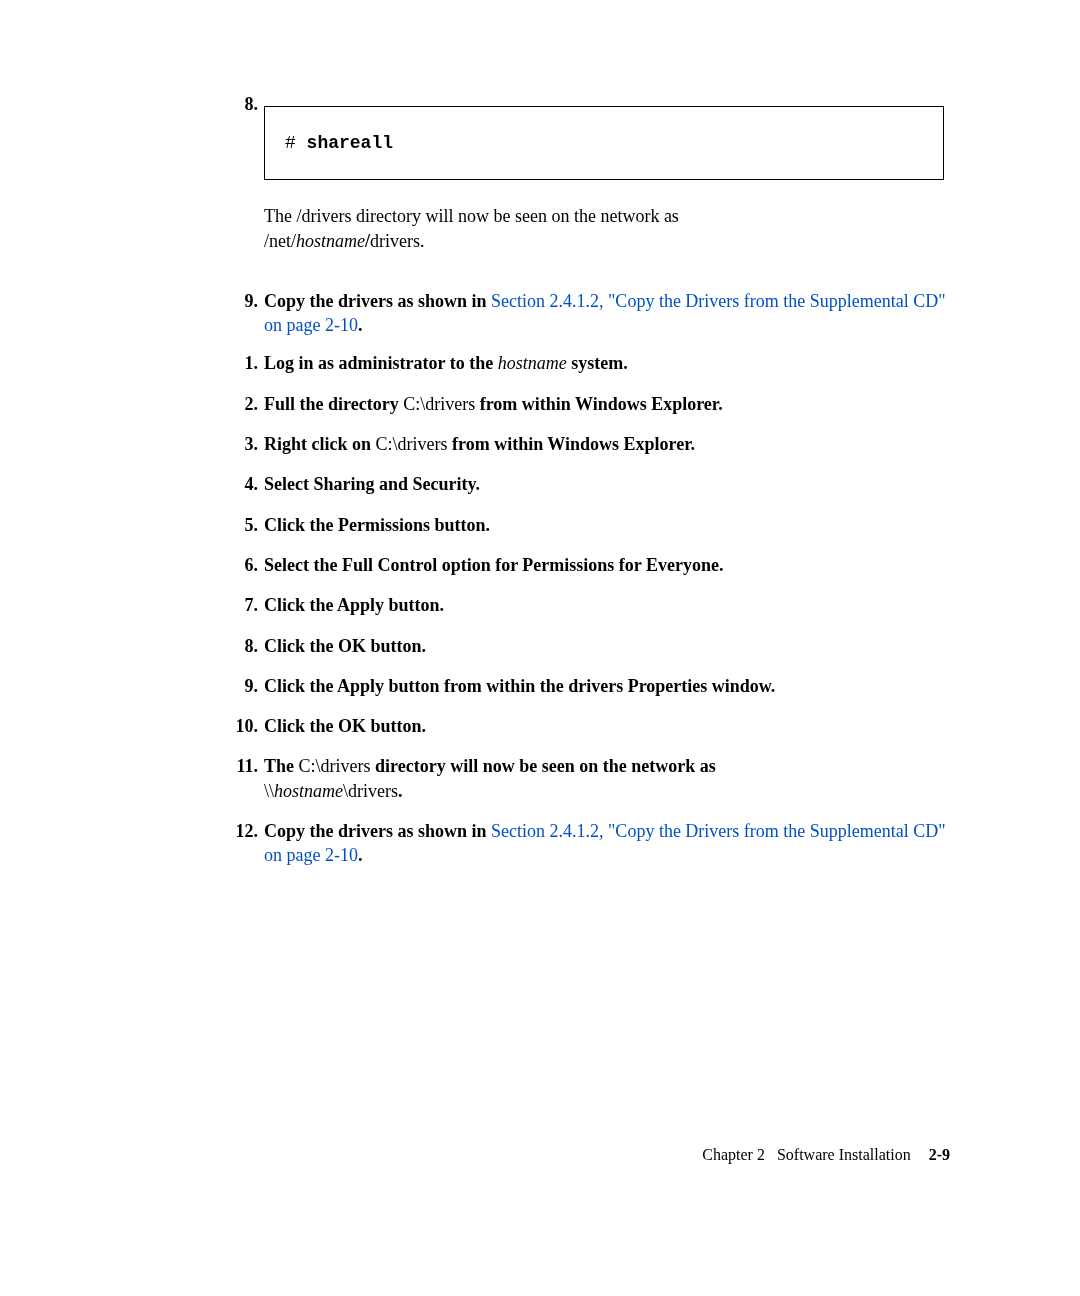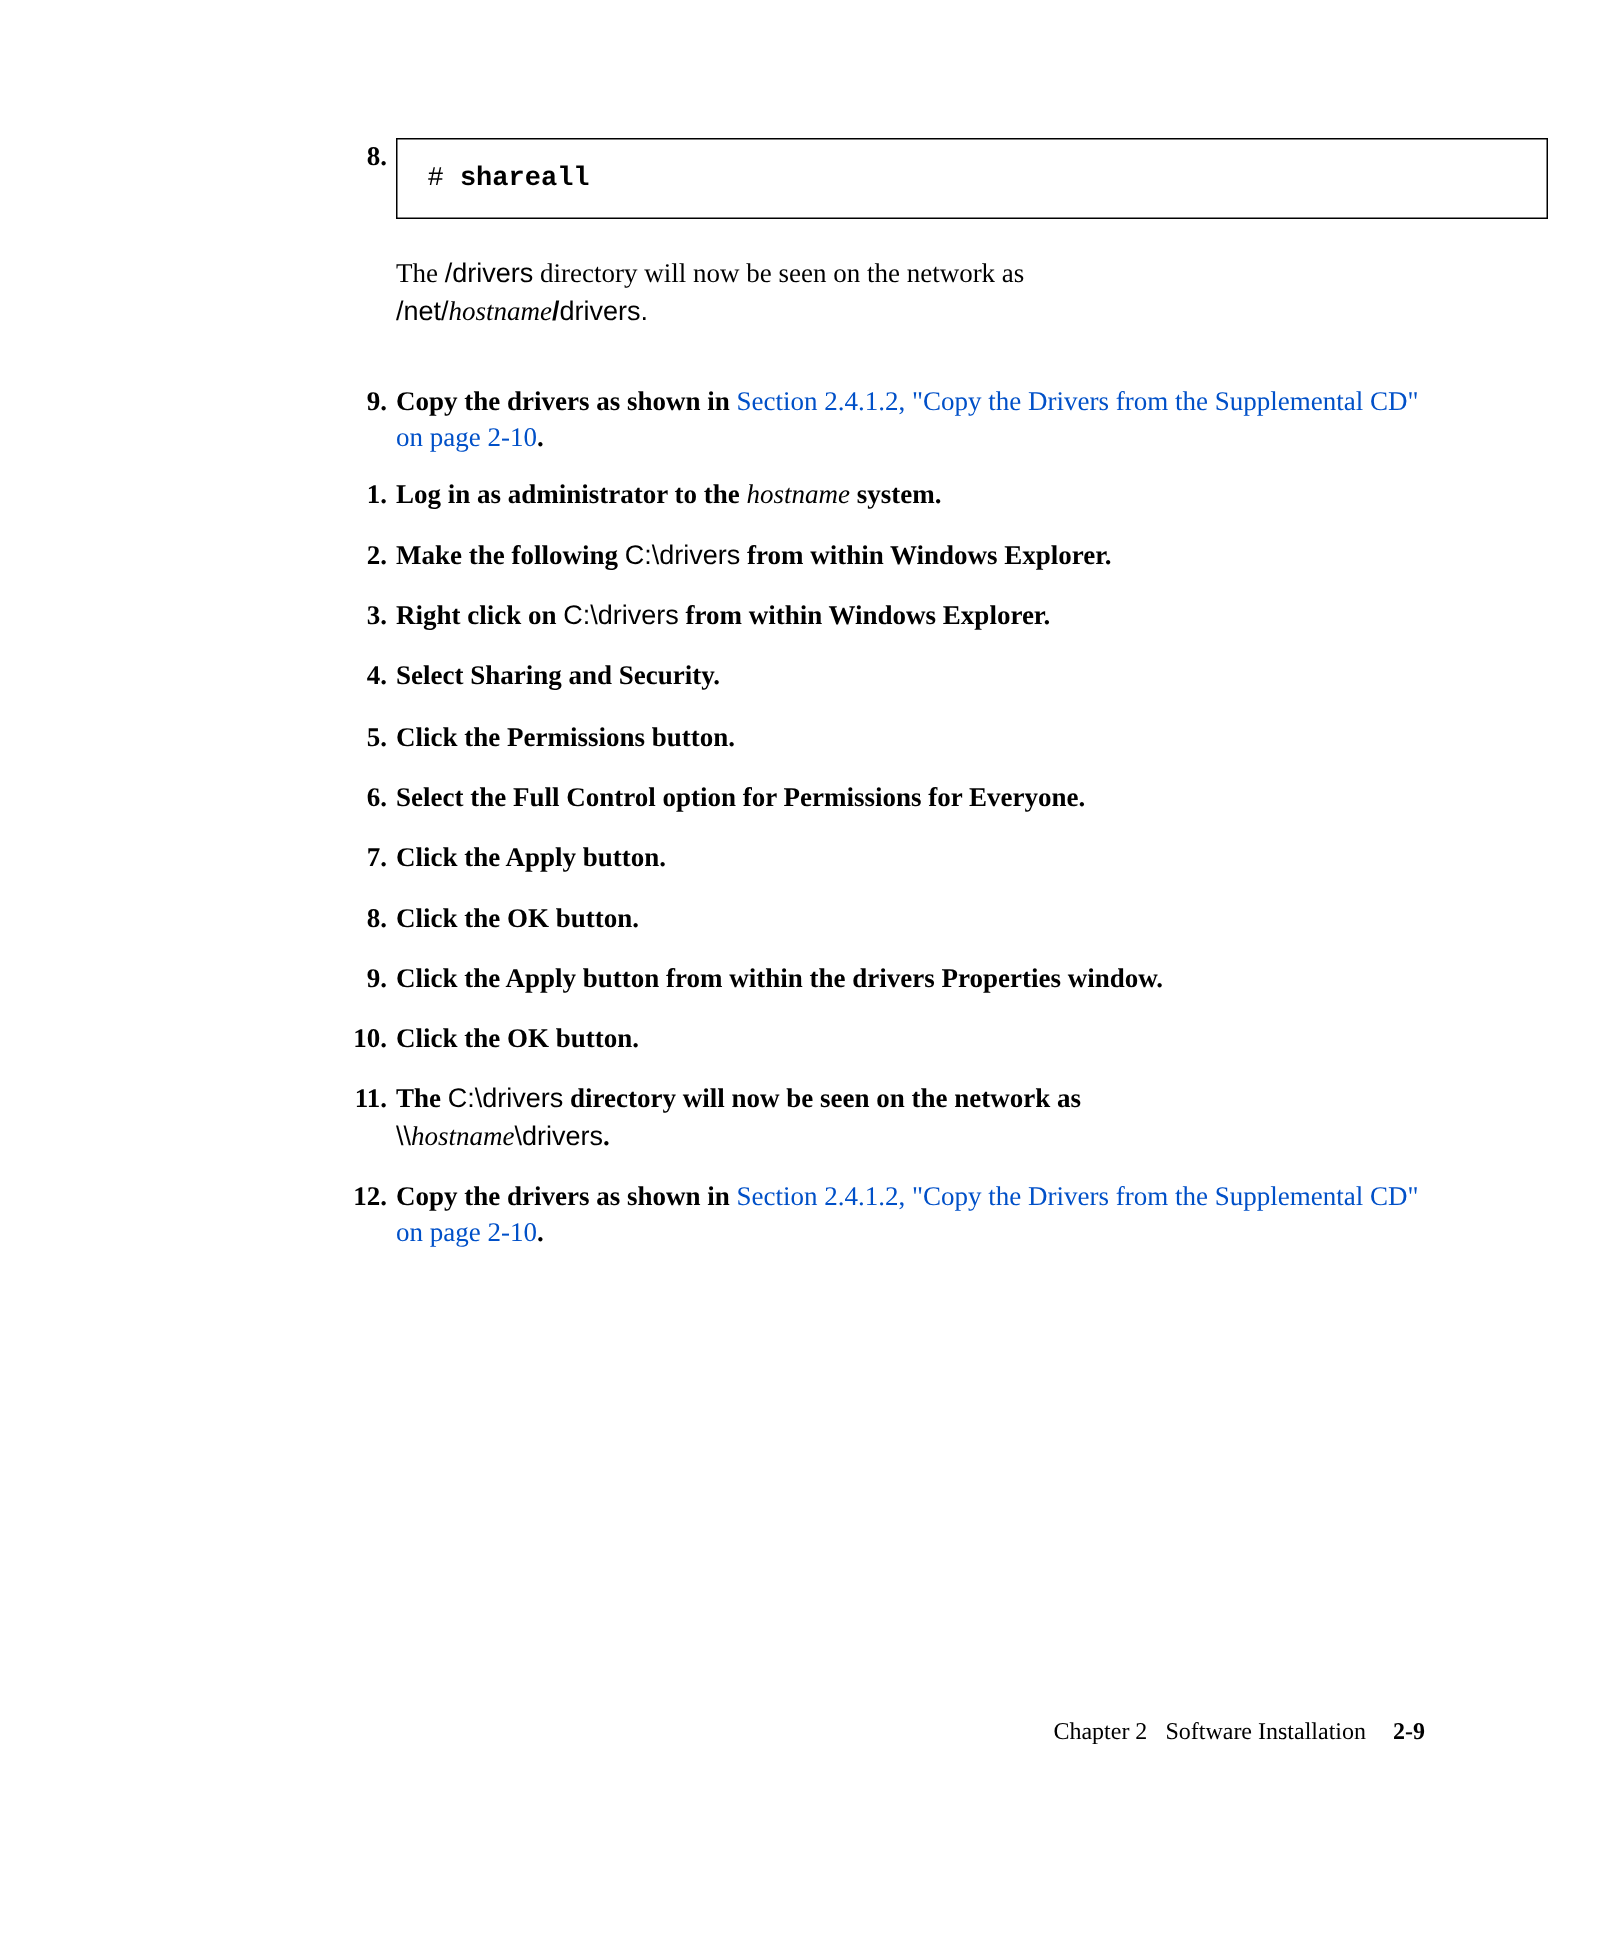--- a/index.html
+++ b/index.html
@@ -31,26 +31,27 @@
     text-align: right;
     font-weight: bold;
     flex-shrink: 0;
     padding-right: 6px;
   }
   .ol-body {
     flex: 1;
   }
   .bold { font-weight: bold; }
   .italic { font-style: italic; }
-  .mono { font-family: Liberation Sans, sans-serif; }
+  .mono { font-family: Liberation Serif, serif; }
   .codebox {
     border: 1.5px solid #000;
-    padding: 14px 20px;
+    padding: 24px 20px;
+    margin-top: 14px;
     margin-bottom: 24px;
-    width: 768px;
+    width: 680px;
     box-sizing: border-box;
     font-family: "Courier New", Courier, monospace;
     font-size: 18px;
   }
   .codebox .cmd { font-weight: bold; }
   .indent-block {
     margin-left: 0;
   }
   .afterbox {
     margin-bottom: 22px;
@@ -102,21 +103,21 @@
   <div class="ol-item step">
     <div class="ol-num">1.</div>
     <div class="ol-body bold">
       <span>Log in as administrator to the </span><span class="italic" style="font-weight:normal">hostname</span><span> system.</span>
     </div>
   </div>
 
   <div class="ol-item step">
     <div class="ol-num">2.</div>
     <div class="ol-body bold">
-      <span>Make the following </span><span class="mono" style="font-weight:normal">C:\drivers</span><span> from within Windows Explorer.</span>
+      <span>Full the directory </span><span class="mono" style="font-weight:normal">C:\drivers</span><span> from within Windows Explorer.</span>
     </div>
   </div>
 
   <div class="ol-item step">
     <div class="ol-num">3.</div>
     <div class="ol-body bold">
       <span>Right click on </span><span class="mono" style="font-weight:normal">C:\drivers</span><span> from within Windows Explorer.</span>
     </div>
   </div>
 

